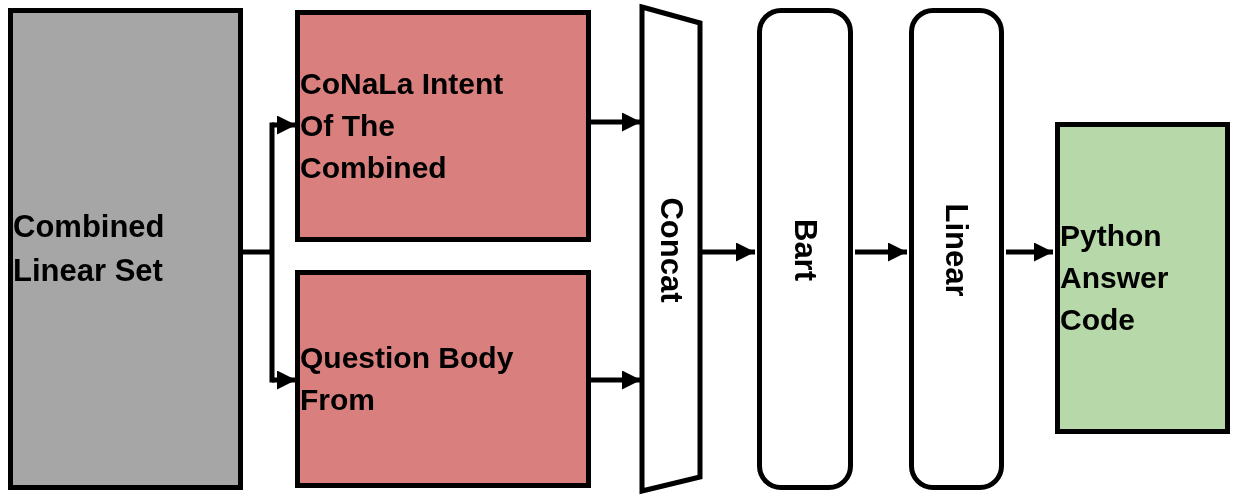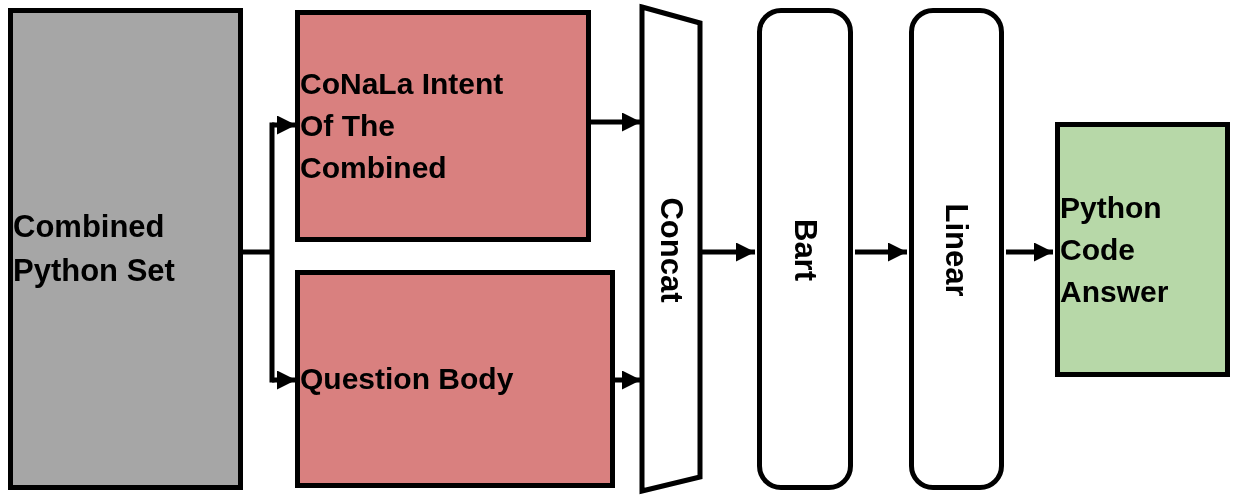--- a/index.html
+++ b/index.html
@@ -30,22 +30,22 @@
     flex-direction: column;
     align-items: flex-start;
     justify-content: center;
     text-align: center;
     color: #000000;
     font-weight: bold;
   }
   .node-gray   { background: #a6a6a6; left: 8px;    top: 8px;   width: 235px; height: 482px; font-size: 31px; line-height: 44px; }
   .node-red    { background: #d9807f; font-size: 30px; line-height: 42px; }
   .node-red-top    { left: 295px; top: 10px;  width: 296px; height: 232px; }
-  .node-red-bottom { left: 295px; top: 270px; width: 320px; height: 218px; }
-  .node-green  { background: #b7d8a8; left: 1055px; top: 122px; width: 175px; height: 255px; font-size: 30px; line-height: 42px; }
+  .node-red-bottom { left: 295px; top: 270px; width: 296px; height: 218px; }
+  .node-green  { background: #b7d8a8; left: 1055px; top: 122px; width: 175px; height: 312px; font-size: 30px; line-height: 42px; }
   .node-round  { background: #ffffff; border-radius: 24px; }
   .node-bart   { left: 757px; top: 8px; width: 96px; height: 482px; }
   .node-linear { left: 909px; top: 8px; width: 95px; height: 482px; }
   .vlabel {
     position: absolute;
     transform: translate(-50%, -50%) rotate(90deg);
     white-space: nowrap;
     font-weight: bold;
     font-size: 31px;
     color: #000000;
@@ -79,39 +79,40 @@
 
     <polygon points="642,7 700,23 700,477 642,491" fill="#ffffff" stroke="#000000" stroke-width="5"></polygon>
 
     <line x1="702" y1="252" x2="755" y2="252" stroke="#000000" stroke-width="5" marker-end="url(#ah)"></line>
     <line x1="855" y1="252" x2="907" y2="252" stroke="#000000" stroke-width="5" marker-end="url(#ah)"></line>
     <line x1="1006" y1="252" x2="1053" y2="252" stroke="#000000" stroke-width="5" marker-end="url(#ah)"></line>
   </svg>
 
   <div class="node node-gray">
     <span class="line">Combined</span>
-    <span class="line">Python Set</span>
+    <span class="line">Linear Set</span>
   </div>
 
   <div class="node node-red node-red-top">
     <span class="line">CoNaLa Intent</span>
     <span class="line">Of The</span>
     <span class="line">Combined</span>
   </div>
 
   <div class="node node-red node-red-bottom">
     <span class="line">Question Body</span>
+    <span class="line">From</span>
   </div>
 
   <div class="node node-round node-bart"></div>
   <div class="node node-round node-linear"></div>
 
   <div class="vlabel vlabel-concat">Concat</div>
   <div class="vlabel vlabel-bart">Bart</div>
   <div class="vlabel vlabel-linear">Linear</div>
 
   <div class="node node-green">
     <span class="line">Python</span>
+    <span class="line">Answer</span>
     <span class="line">Code</span>
-    <span class="line">Answer</span>
   </div>
 
 </div>
 
 </body></html>

